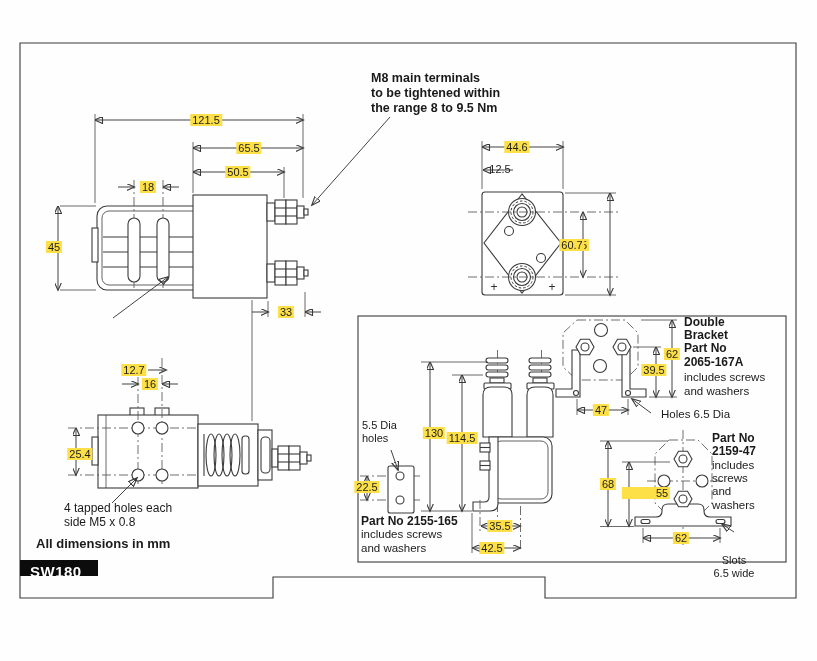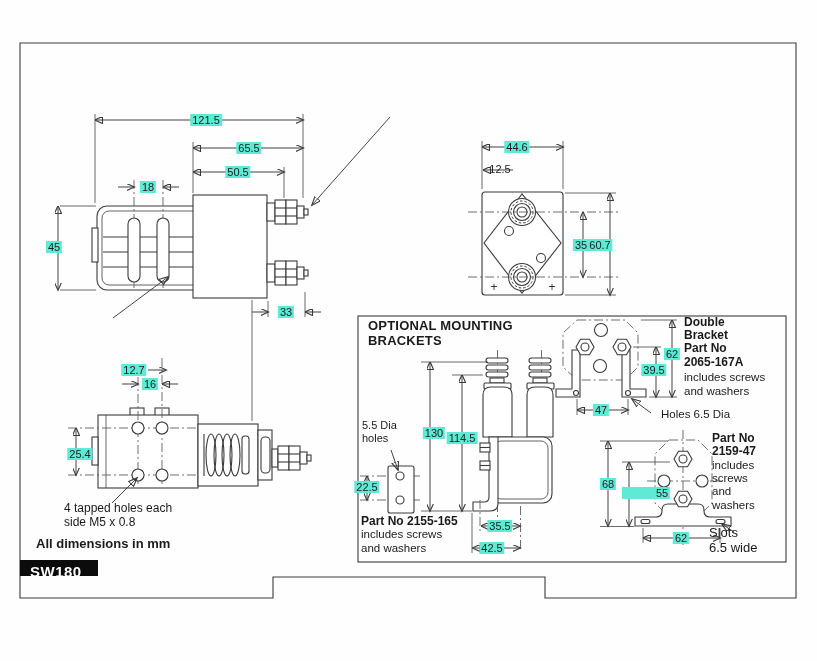--- a/index.html
+++ b/index.html
@@ -9,21 +9,21 @@
   svg line,svg path,svg rect,svg circle,svg ellipse,svg polygon{
     stroke:#3a3a3a;fill:none;stroke-width:1.1;stroke-linecap:butt;}
   svg .f{fill:#ffffff;}
   svg .cl{stroke:#565656;stroke-width:.85;stroke-dasharray:9 3 2 3;}
   svg .dl{stroke-width:.95;}
   svg .thin{stroke-width:.75;}
   svg .inner{stroke-width:.8;}
   svg .knurl{stroke-dasharray:2.5 2;stroke-width:1;}
   svg text{stroke:none;fill:#2e2e2e;font:12px "Liberation Sans",sans-serif;}
   .lbl{position:absolute;transform:translate(-50%,-50%);font:11px "Liberation Sans",sans-serif;
-       color:#1e1e1e;background:#5eead4;padding:0 2px;white-space:nowrap;line-height:12px;}
+       color:#1e1e1e;background:#fde047;padding:0 2px;white-space:nowrap;line-height:12px;}
   .note{position:absolute;font:12px/1.18 "Liberation Sans",sans-serif;color:#1a1a1a;
         white-space:pre-line;}
   .b{font-weight:bold;}
   .badge{position:absolute;left:20px;top:560px;width:78px;height:16px;background:#0c0c0c;
          color:#ffffff;font:bold 15px/23px "Liberation Sans",sans-serif;padding-left:10px;
          letter-spacing:.5px;box-sizing:border-box;}
   .ob-title{font-size:13px;letter-spacing:.2px;}
 </style>
 </head>
 <body>
@@ -272,59 +272,60 @@
     <line class="dl" x1="608" y1="441" x2="608" y2="526" marker-start="url(#mU)" marker-end="url(#mD)"></line>
     <line class="thin" x1="622" y1="462" x2="670" y2="462"></line>
     <line class="dl" x1="629" y1="462" x2="629" y2="526" marker-start="url(#mU)" marker-end="url(#mD)"></line>
     <line class="thin" x1="643" y1="528" x2="643" y2="543"></line>
     <line class="thin" x1="720" y1="528" x2="720" y2="543"></line>
     <line class="dl" x1="643" y1="538" x2="720" y2="538" marker-start="url(#mL)" marker-end="url(#mR)"></line>
     <line class="dl" x1="734" y1="532" x2="722" y2="524" marker-end="url(#mA)"></line>
   </g>
 </svg>
 
+<div class="note b" style="left:371px;top:71px;font-size:12.5px;">M8 main terminals
+to be tightened within
+the range 8 to 9.5 Nm</div>
 <div class="note" style="left:64px;top:501px;">4 tapped holes each
 side M5 x 0.8</div>
 <div class="note b" style="left:36px;top:536px;font-size:13px;">All dimensions in mm</div>
 <div class="badge">SW180</div>
 
-<div class="note b ob-title" style="left:368px;top:318px;">OPTIONAL MOUNTING
-BRACKETS</div>
 <div class="note" style="left:362px;top:419px;font-size:11px;">5.5 Dia
 holes</div>
 <div class="note b" style="left:361px;top:514px;">Part No 2155-165</div>
 <div class="note" style="left:361px;top:528px;font-size:11.5px;">includes screws
 and washers</div>
 <div class="note b" style="left:684px;top:316px;line-height:1.1;">Double
 Bracket
 Part No
 2065-167A</div>
 <div class="note" style="left:684px;top:371px;font-size:11.5px;">includes screws
 and washers</div>
 <div class="note" style="left:649px;top:408px;font-size:11.5px;padding-left:12px;">Holes 6.5 Dia</div>
 <div class="note b" style="left:712px;top:432px;line-height:1.1;">Part No
 2159-47</div>
 <div class="note" style="left:712px;top:459px;font-size:11.5px;line-height:1.15;">includes
 screws
 and
 washers</div>
-<div class="note" style="left:709px;top:525px;width:50px;text-align:left;font-size:13px;">Slots
+<div class="note" style="left:709px;top:554px;width:50px;text-align:center;font-size:11px;">Slots
 6.5 wide</div>
 
 <div class="lbl" style="left:206px;top:120px;">121.5</div>
 <div class="lbl" style="left:249px;top:148px;">65.5</div>
 <div class="lbl" style="left:238px;top:172px;">50.5</div>
 <div class="lbl" style="left:148px;top:187px;">18</div>
 <div class="lbl" style="left:54px;top:247px;">45</div>
 <div class="lbl" style="left:286px;top:312px;">33</div>
 
 <div class="lbl" style="left:517px;top:147px;">44.6</div>
 <div class="lbl" style="left:500px;top:169px;background:transparent;">12.5</div>
 <div class="lbl" style="left:581px;top:245px;">35</div>
-<div class="lbl" style="left:600px;top:245px;">60.7</div>
+<div class="lbl" style="left:572px;top:245px;">60.7</div>
 
 <div class="lbl" style="left:134px;top:370px;">12.7</div>
 <div class="lbl" style="left:150px;top:384px;">16</div>
 <div class="lbl" style="left:80px;top:454px;">25.4</div>
 
 <div class="lbl" style="left:434px;top:433px;">130</div>
 <div class="lbl" style="left:462px;top:438px;">114.5</div>
 <div class="lbl" style="left:367px;top:487px;">22.5</div>
 <div class="lbl" style="left:500px;top:526px;text-align:center;">35.5</div>
 <div class="lbl" style="left:492px;top:548px;">42.5</div>

